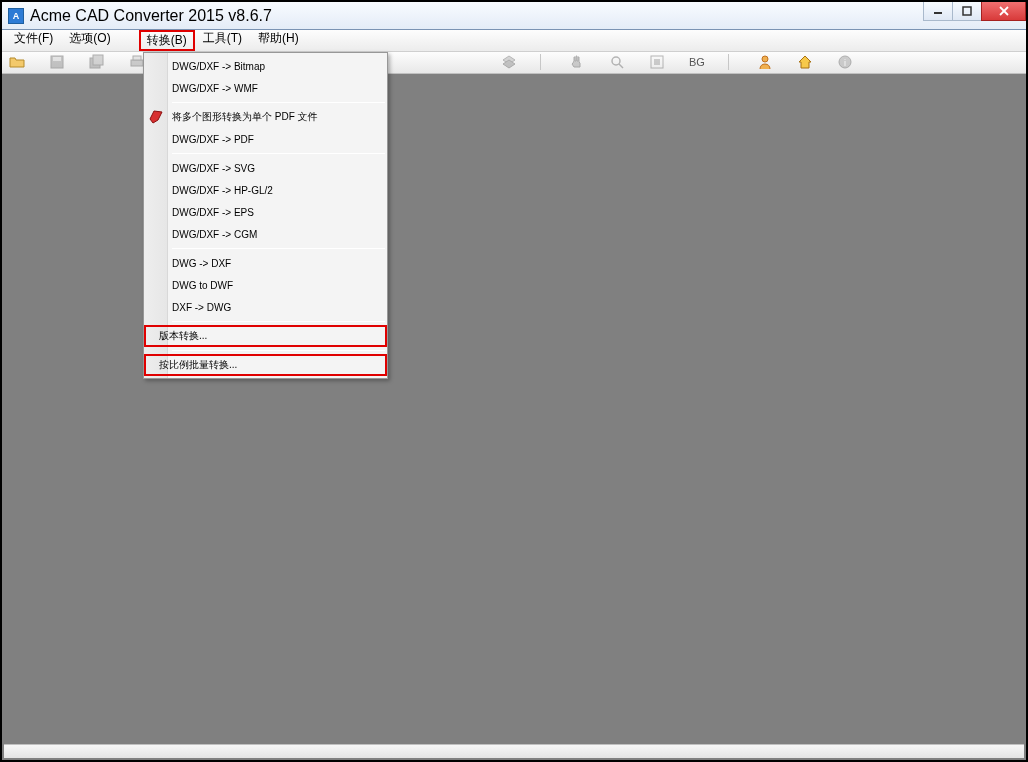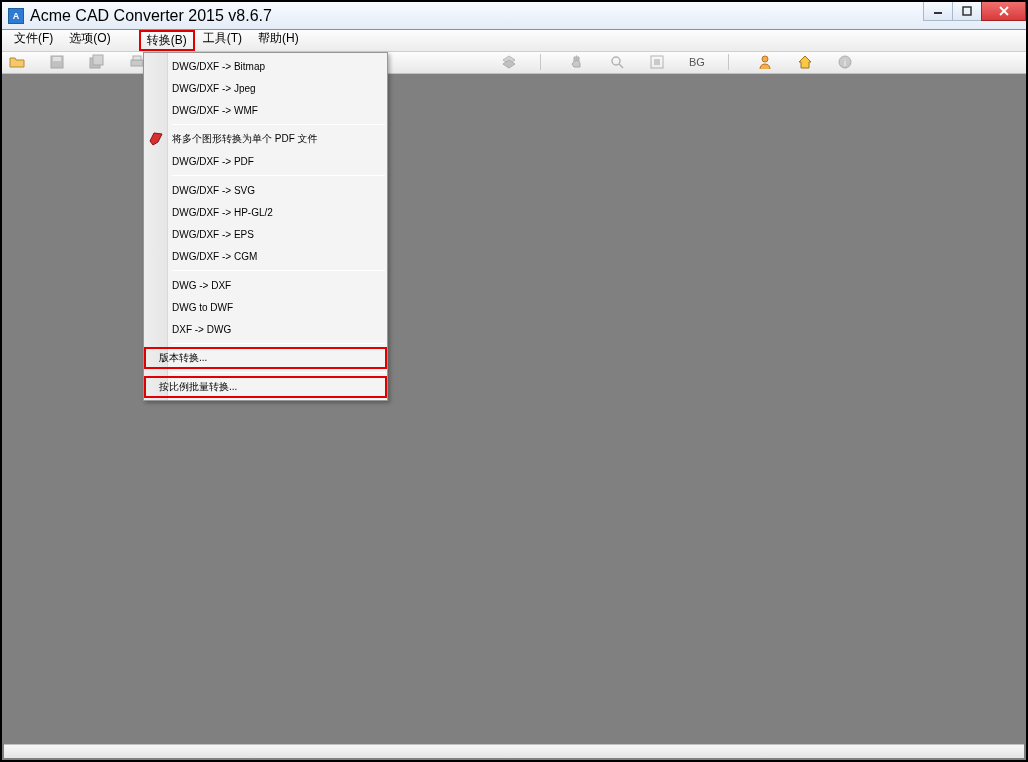--- a/index.html
+++ b/index.html
@@ -171,23 +171,20 @@
 
 <div class="statusbar"></div>
 
 <div class="dropdown">
   <div class="gutter"></div>
 
   <div class="dd-item">
       <span>DWG/DXF -&gt; Bitmap</span>
     </div>
   <div class="dd-item">
-      <span>DWG/DXF -&gt; Jpeg</span>
-    </div>
-  <div class="dd-item">
       <span>DWG/DXF -&gt; WMF</span>
     </div>
 
   <div class="dd-sep"></div>
 
   <div class="dd-item">
     <span class="dd-icon">
         <svg width="16" height="16">
           <path d="M6 2l-4 8 3 4 5-3 4-8z" fill="#d83030" stroke="#8a1010"></path>
         </svg>

